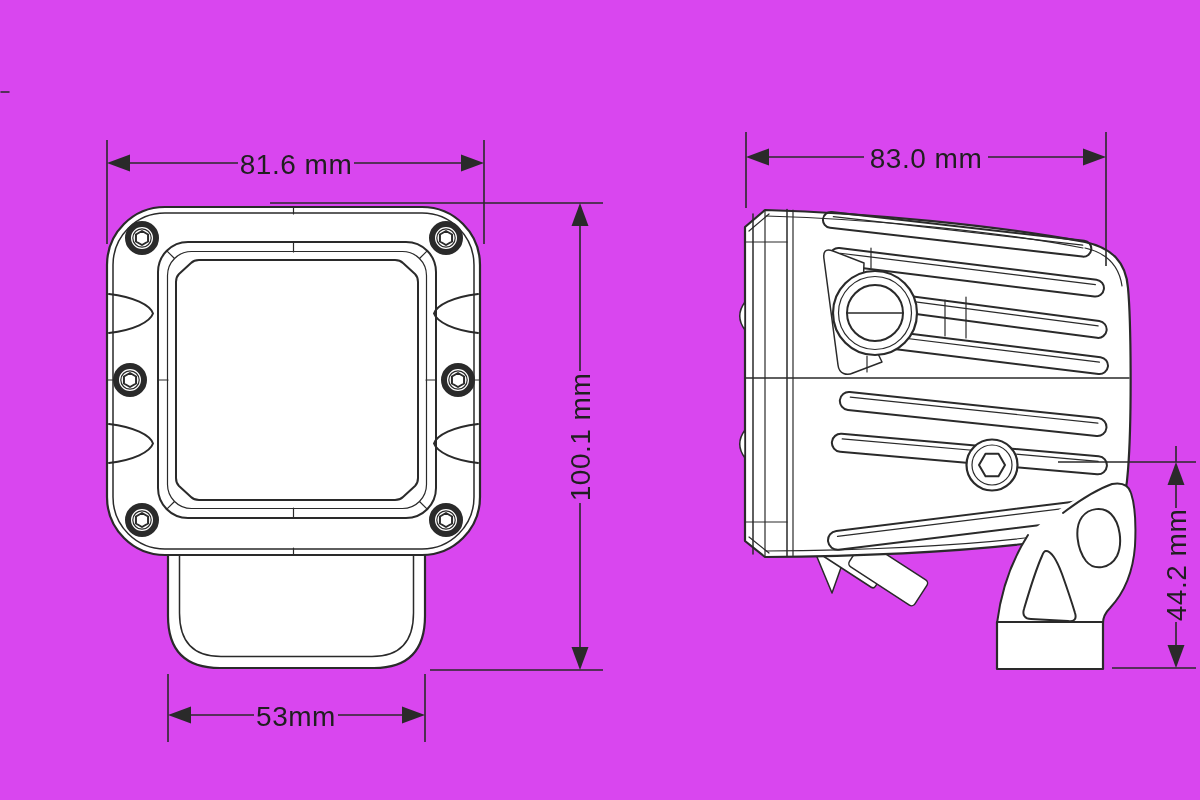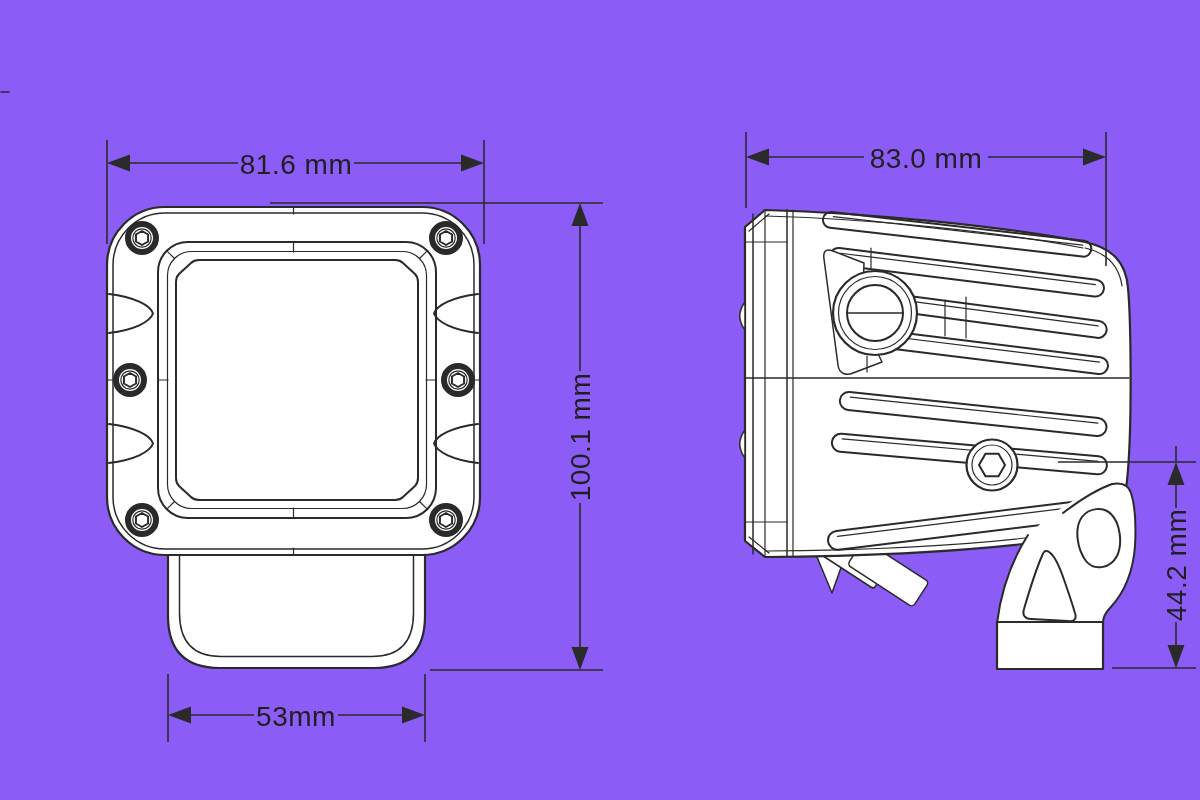--- a/index.html
+++ b/index.html
@@ -1,17 +1,17 @@
 <!DOCTYPE html>
 <html><head>
 <meta charset="utf-8">
 <style>
   html,body{margin:0;padding:0;background:#ffffff;width:1200px;height:800px;overflow:hidden;
     font-family:"Liberation Sans", sans-serif;}
-  .canvas{position:relative;width:1200px;height:800px;background:#8b5cf6;}
+  .canvas{position:relative;width:1200px;height:800px;background:#d946ef;}
   svg{display:block}
   .s2   {fill:none;stroke:#2a2a2a;stroke-width:2;stroke-linecap:round;stroke-linejoin:round}
   .s15  {fill:none;stroke:#2a2a2a;stroke-width:1.5;stroke-linecap:round;stroke-linejoin:round}
   .s12  {fill:none;stroke:#2a2a2a;stroke-width:1.2;stroke-linecap:round;stroke-linejoin:round}
   .solid{fill:#ffffff;stroke:#2a2a2a;stroke-width:2.2;stroke-linecap:round;stroke-linejoin:round}
   .solid15{fill:#ffffff;stroke:#2a2a2a;stroke-width:1.5;stroke-linejoin:round}
   .fillw{fill:#ffffff;stroke:none}
   .ring {fill:none;stroke:#2a2a2a;stroke-width:6}
   .dim  {fill:none;stroke:#2a2a2a;stroke-width:1.6;stroke-linecap:butt}
   .arr  {fill:#2a2a2a;stroke:none}

